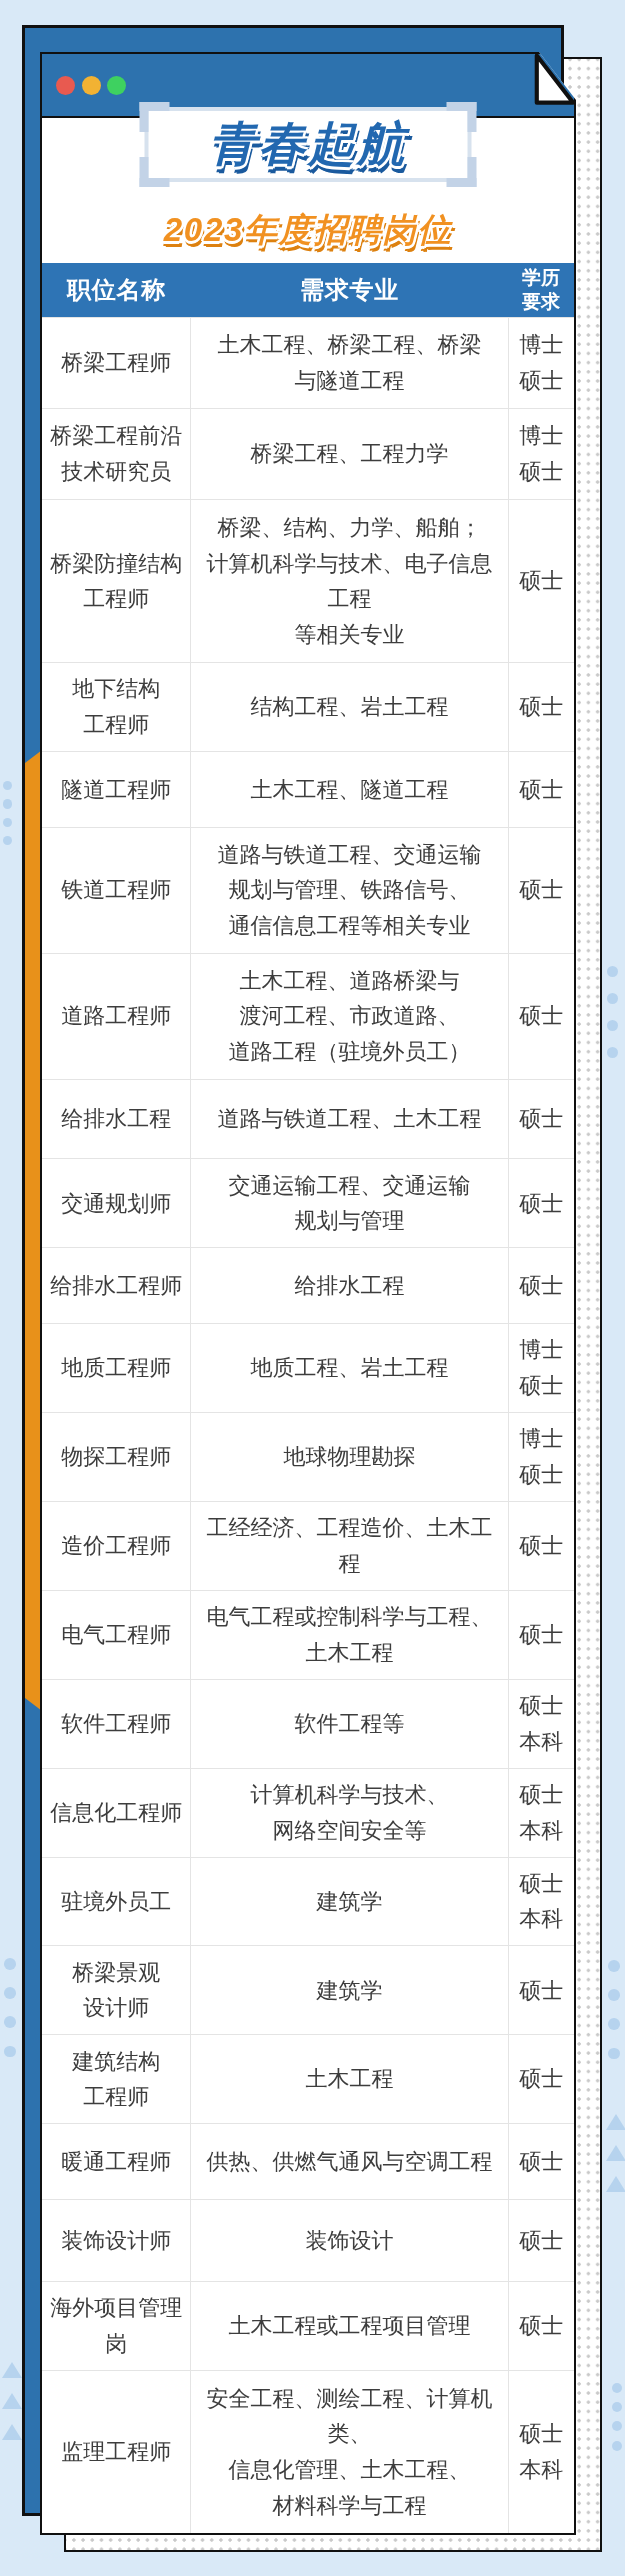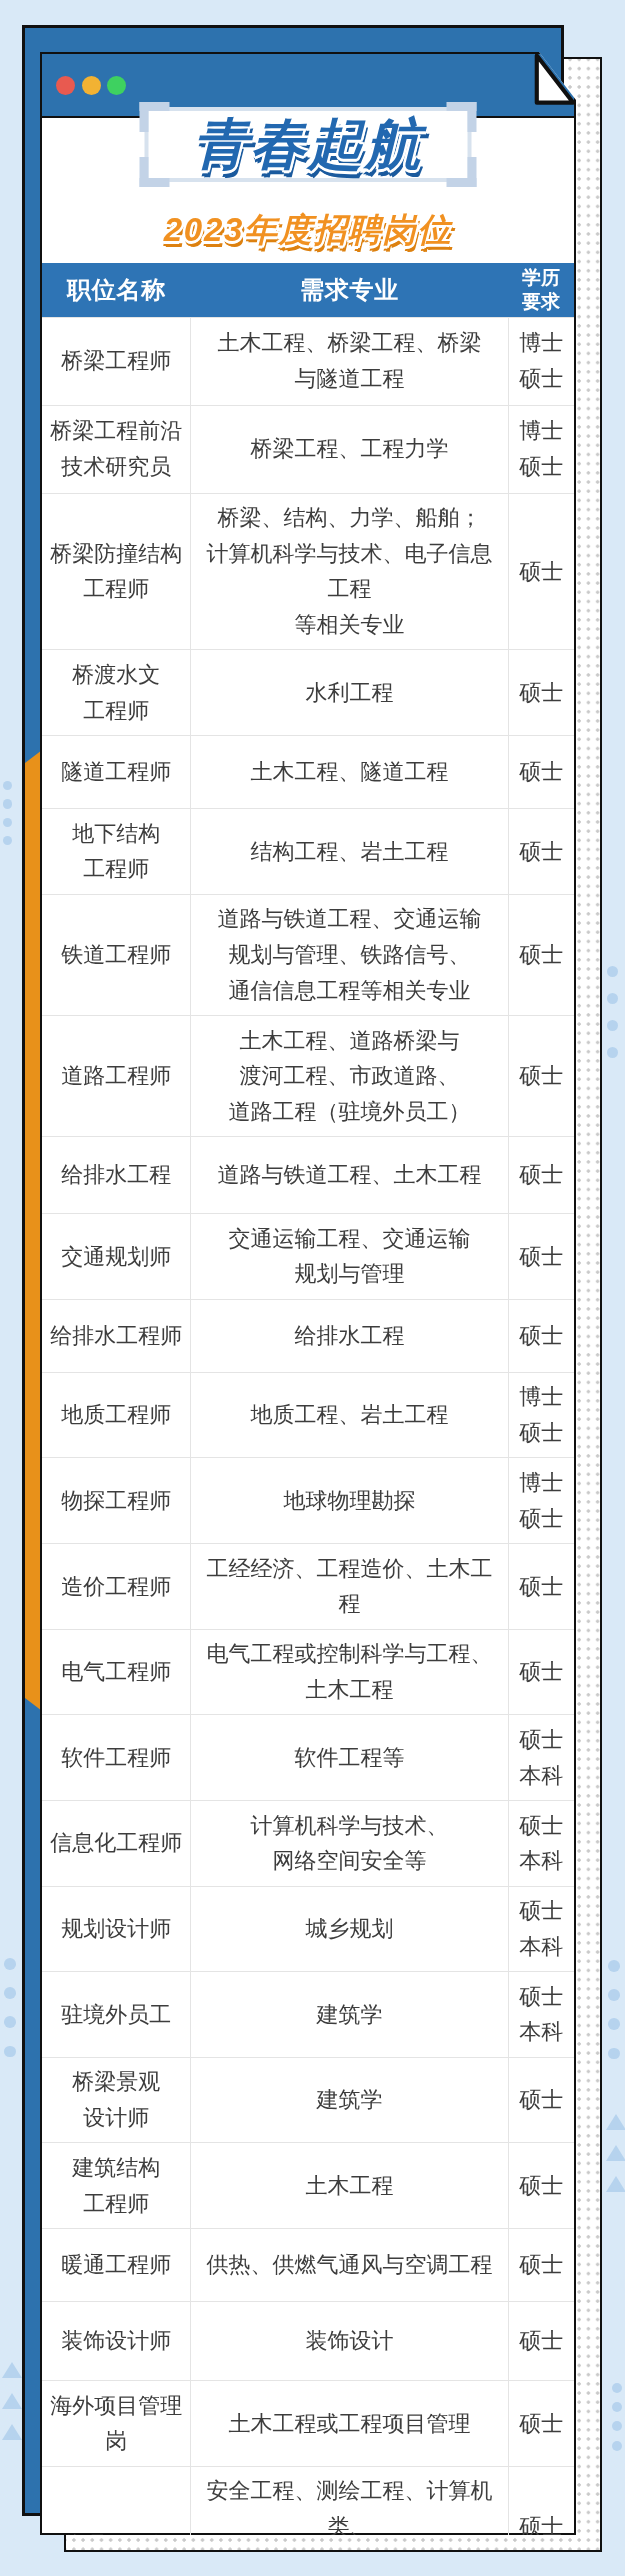--- a/index.html
+++ b/index.html
@@ -34,21 +34,21 @@
 
   
   .badge { position:absolute; top:53px; left:50%; transform:translateX(-50%);
     width:327px; height:75px; border:4.2px solid #d7e2ee; background:#fff;
     display:flex; align-items:center; justify-content:center; }
   .bk { position:absolute; width:30px; height:30px; }
   .bk.tl { left:-9.2px; top:-9.2px; border-top:9.2px solid #c3d3e7; border-left:9.2px solid #c3d3e7; }
   .bk.tr { right:-9.2px; top:-9.2px; border-top:9.2px solid #c3d3e7; border-right:9.2px solid #c3d3e7; }
   .bk.bl { left:-9.2px; bottom:-9.2px; border-bottom:9.2px solid #c3d3e7; border-left:9.2px solid #c3d3e7; }
   .bk.br { right:-9.2px; bottom:-9.2px; border-bottom:9.2px solid #c3d3e7; border-right:9.2px solid #c3d3e7; }
-  .badge-text { font-size:55px; font-weight:900; font-style:italic; letter-spacing:2.5px; color:#2268b0;
+  .badge-text { font-size:47px; font-weight:900; font-style:italic; letter-spacing:2.5px; color:#2268b0;
     text-shadow:-1.7px -1.7px 0 #fff,1.7px -1.7px 0 #fff,-1.7px 1.7px 0 #fff,1.7px 1.7px 0 #fff,0 -2.5px 0 #fff,0 2.5px 0 #fff,
       -2.5px 0 0 #fff,2.5px 0 0 #fff,0 5.8px 0 #1a5a9e,2.5px 6.7px 0 #1a5a9e; }
 
   .subtitle { position:absolute; top:154px; left:0; width:100%; text-align:center;
     font-size:33px; font-weight:900; font-style:italic; letter-spacing:1.7px; color:#f19121;
     text-shadow:-1.7px -1.7px 0 #fff,1.7px -1.7px 0 #fff,-1.7px 1.7px 0 #fff,1.7px 1.7px 0 #fff,0 -2.5px 0 #fff,0 2.5px 0 #fff,
       -2.5px 0 0 #fff,2.5px 0 0 #fff,0 5px 0 #dd8110,2.5px 5.8px 0 #dd8110; }
 
   
   .table-wrap { position:absolute; top:209px; left:0; right:0; bottom:0; }
@@ -133,34 +133,28 @@
   </tr>
             <tr style="height: 110px;">
     <td>桥梁防撞结构
 工程师</td>
     <td>桥梁、结构、力学、船舶；
 计算机科学与技术、电子信息工程
 等相关专业</td>
     <td>硕士</td>
   </tr>
             <tr style="height: 83px;">
-    <td>桥渡水文
+    <td>地下结构
 工程师</td>
-    <td>水利工程</td>
+    <td>结构工程、岩土工程</td>
     <td>硕士</td>
   </tr>
             <tr style="height: 73px;">
     <td>隧道工程师</td>
     <td>土木工程、隧道工程</td>
-    <td>硕士</td>
-  </tr>
-            <tr style="height: 83px;">
-    <td>地下结构
-工程师</td>
-    <td>结构工程、岩土工程</td>
     <td>硕士</td>
   </tr>
             <tr style="height: 110px;">
     <td>铁道工程师</td>
     <td>道路与铁道工程、交通运输
 规划与管理、铁路信号、
 通信信息工程等相关专业</td>
     <td>硕士</td>
   </tr>
             <tr style="height: 110px;">
@@ -212,26 +206,20 @@
             <tr style="height: 75px;">
     <td>软件工程师</td>
     <td>软件工程等</td>
     <td>硕士
 本科</td>
   </tr>
             <tr style="height: 83px;">
     <td>信息化工程师</td>
     <td>计算机科学与技术、
 网络空间安全等</td>
-    <td>硕士
-本科</td>
-  </tr>
-            <tr style="height: 75px;">
-    <td>规划设计师</td>
-    <td>城乡规划</td>
     <td>硕士
 本科</td>
   </tr>
             <tr style="height: 75px;">
     <td>驻境外员工</td>
     <td>建筑学</td>
     <td>硕士
 本科</td>
   </tr>
             <tr style="height: 83px;">

